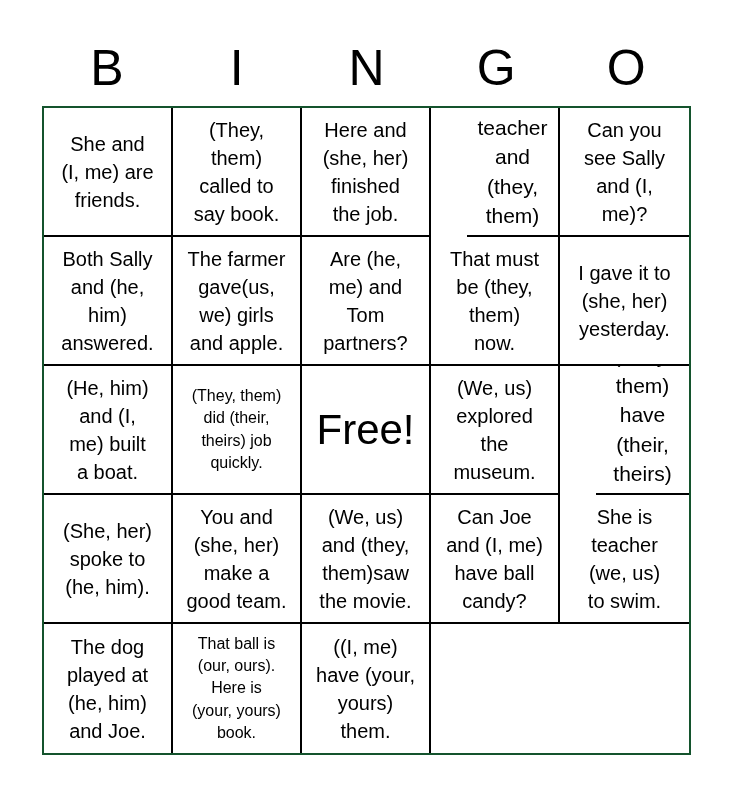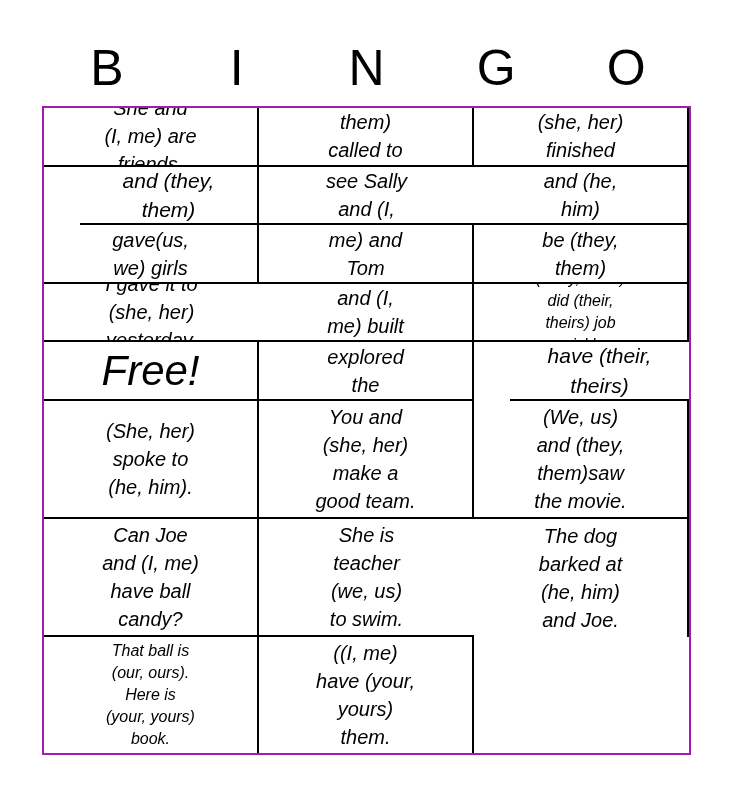--- a/index.html
+++ b/index.html
@@ -33,26 +33,25 @@
     color: #000000;
     line-height: 1;
   }
   .bingo-grid {
     position: absolute;
     left: 42px;
     top: 106px;
     width: 649px;
     height: 649px;
     box-sizing: border-box;
-    border: 2px solid #a21caf;
+    border: 2px solid #14532d;
     display: grid;
-    grid-template-columns: repeat(3, 1fr);
+    grid-template-columns: repeat(5, 1fr);
     grid-template-rows: repeat(5, 1fr);
     background: #ffffff;
-    font-style: italic;
   }
   .cell {
     box-sizing: border-box;
     border-right: 2px solid #000000;
     border-bottom: 2px solid #000000;
     display: flex;
     align-items: center;
     justify-content: center;
     text-align: center;
     white-space: pre-line;
@@ -154,21 +153,21 @@
     <div class="cell">Can Joe
 and (I, me)
 have ball
 candy?</div>
 
     <div class="cell">She is
 teacher
 (we, us)
 to swim.</div>
     <div class="cell">The dog
-barked at
+played at
 (he, him)
 and Joe.</div>
     <div class="cell fs16">That ball is
 (our, ours).
 Here is
 (your, yours)
 book.</div>
     <div class="cell">((I, me)
 have (your,
 yours)

